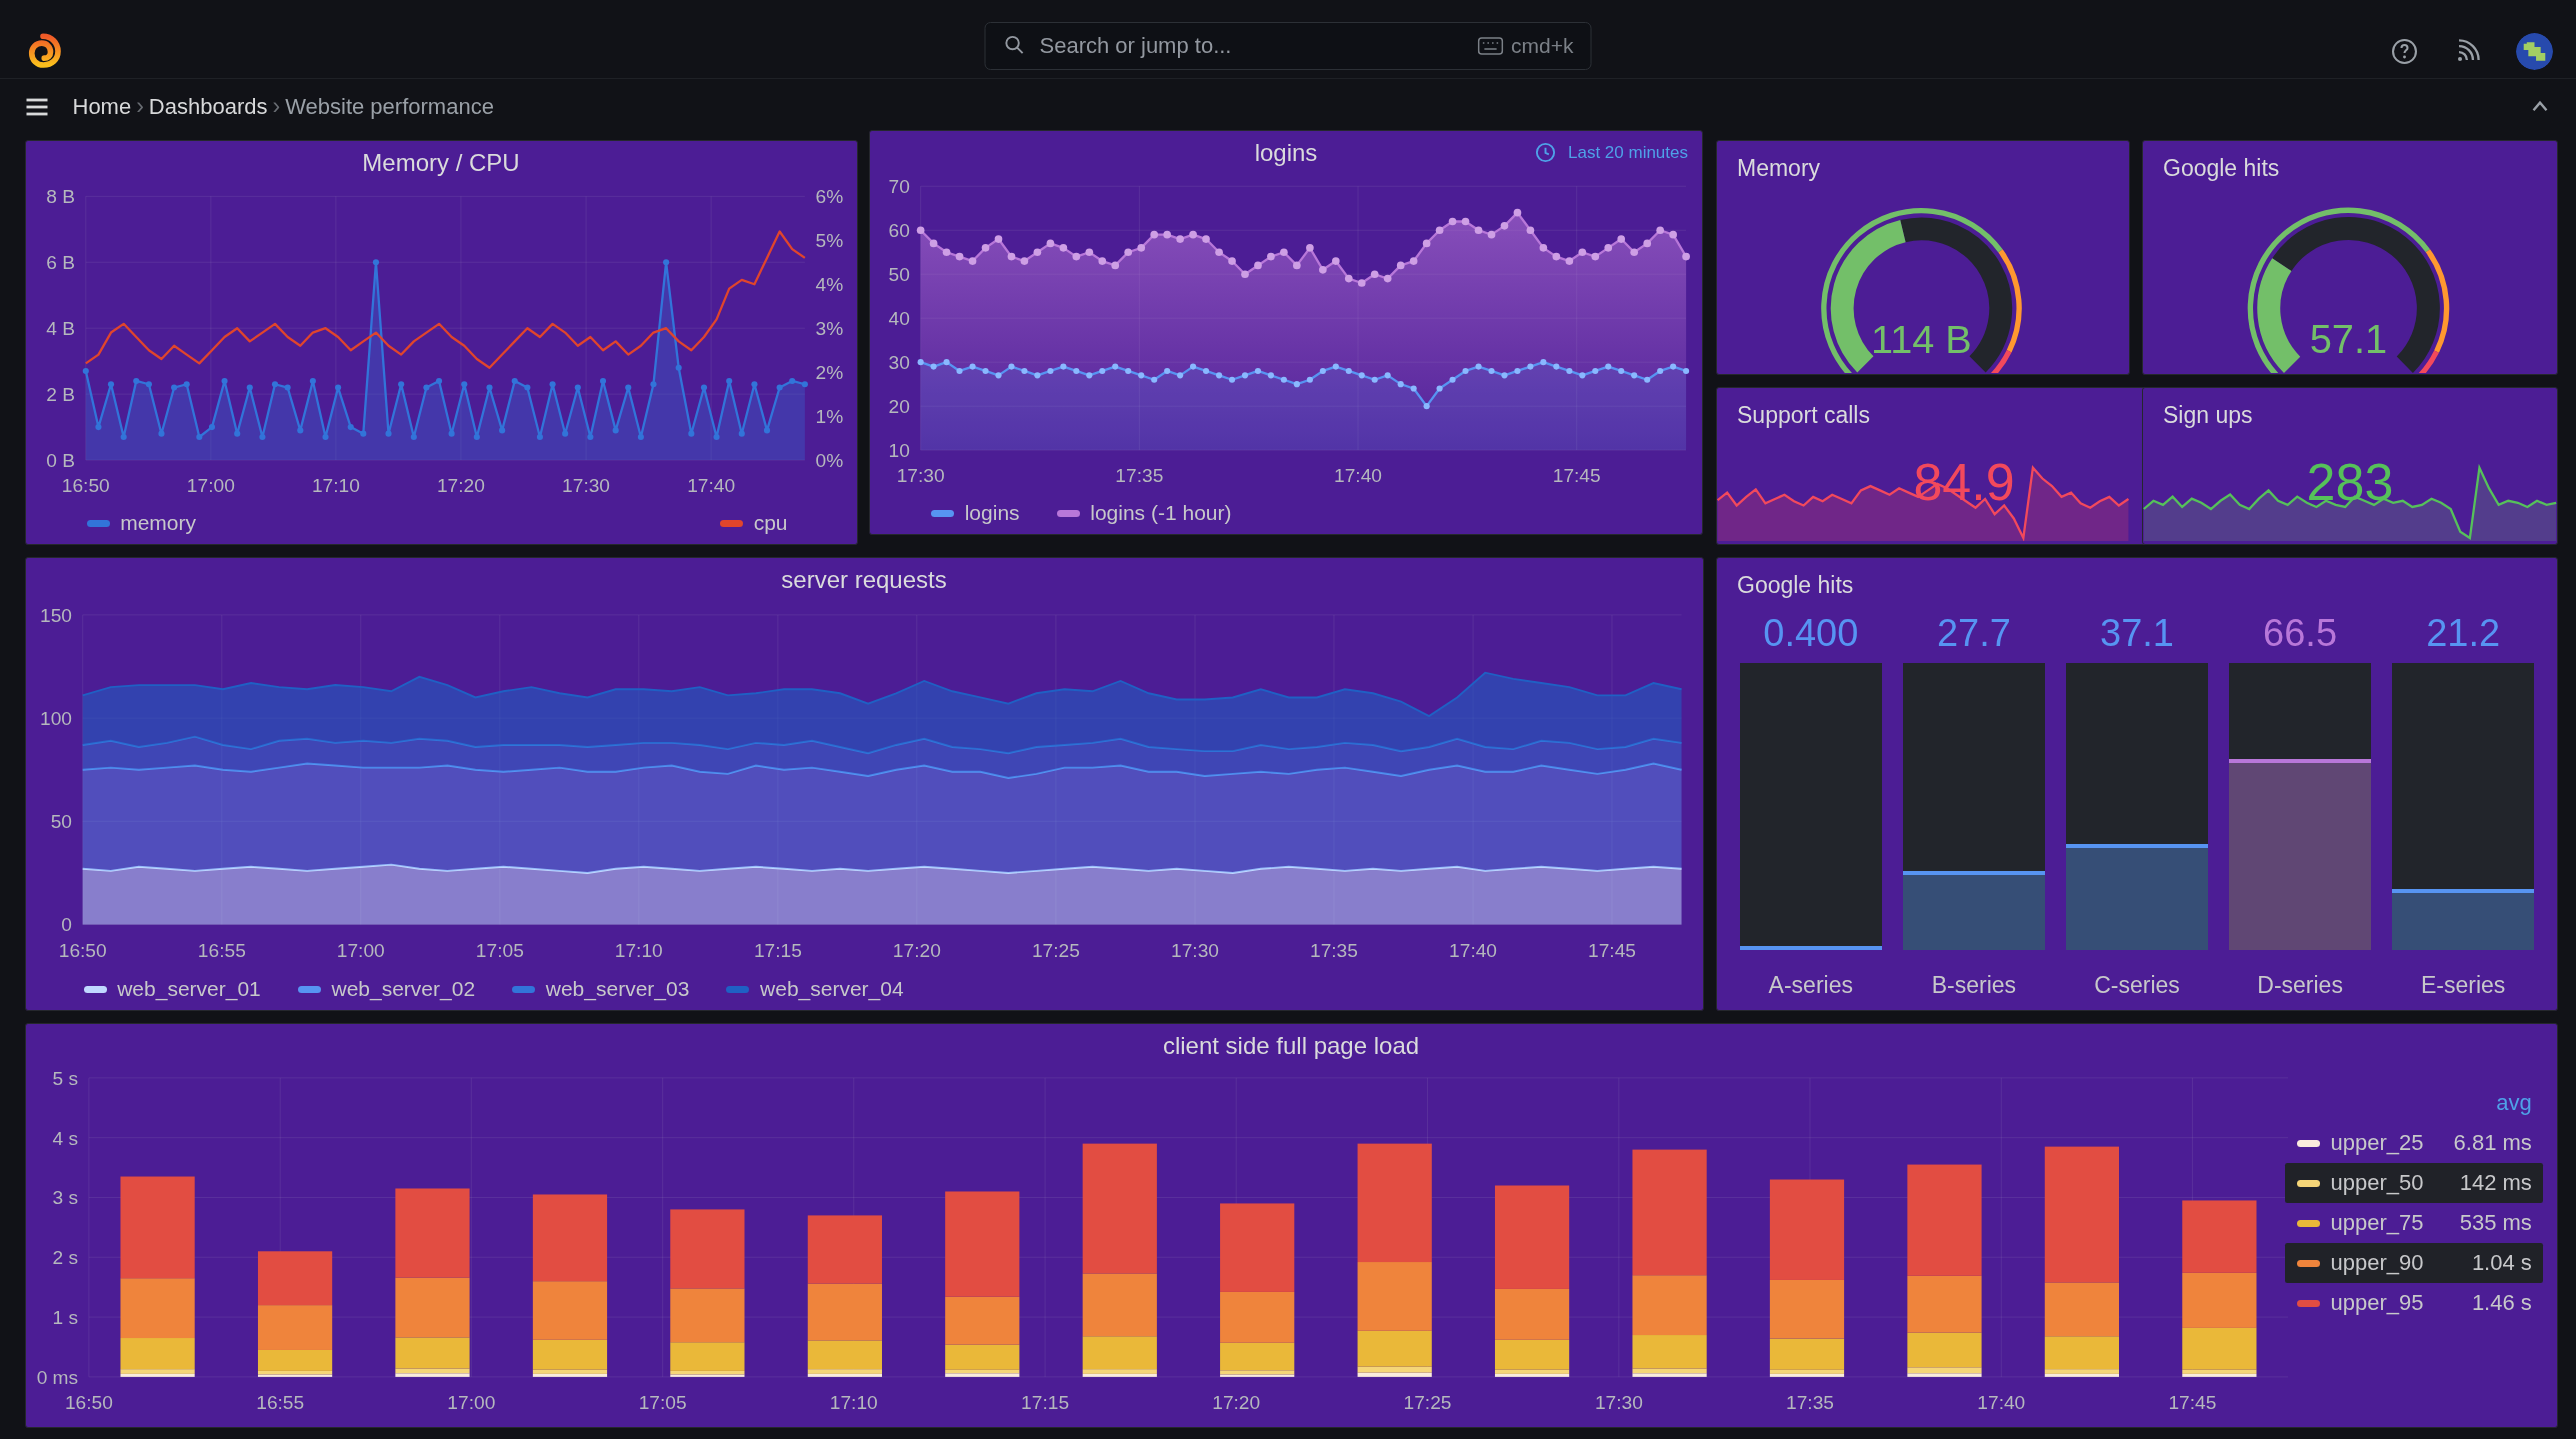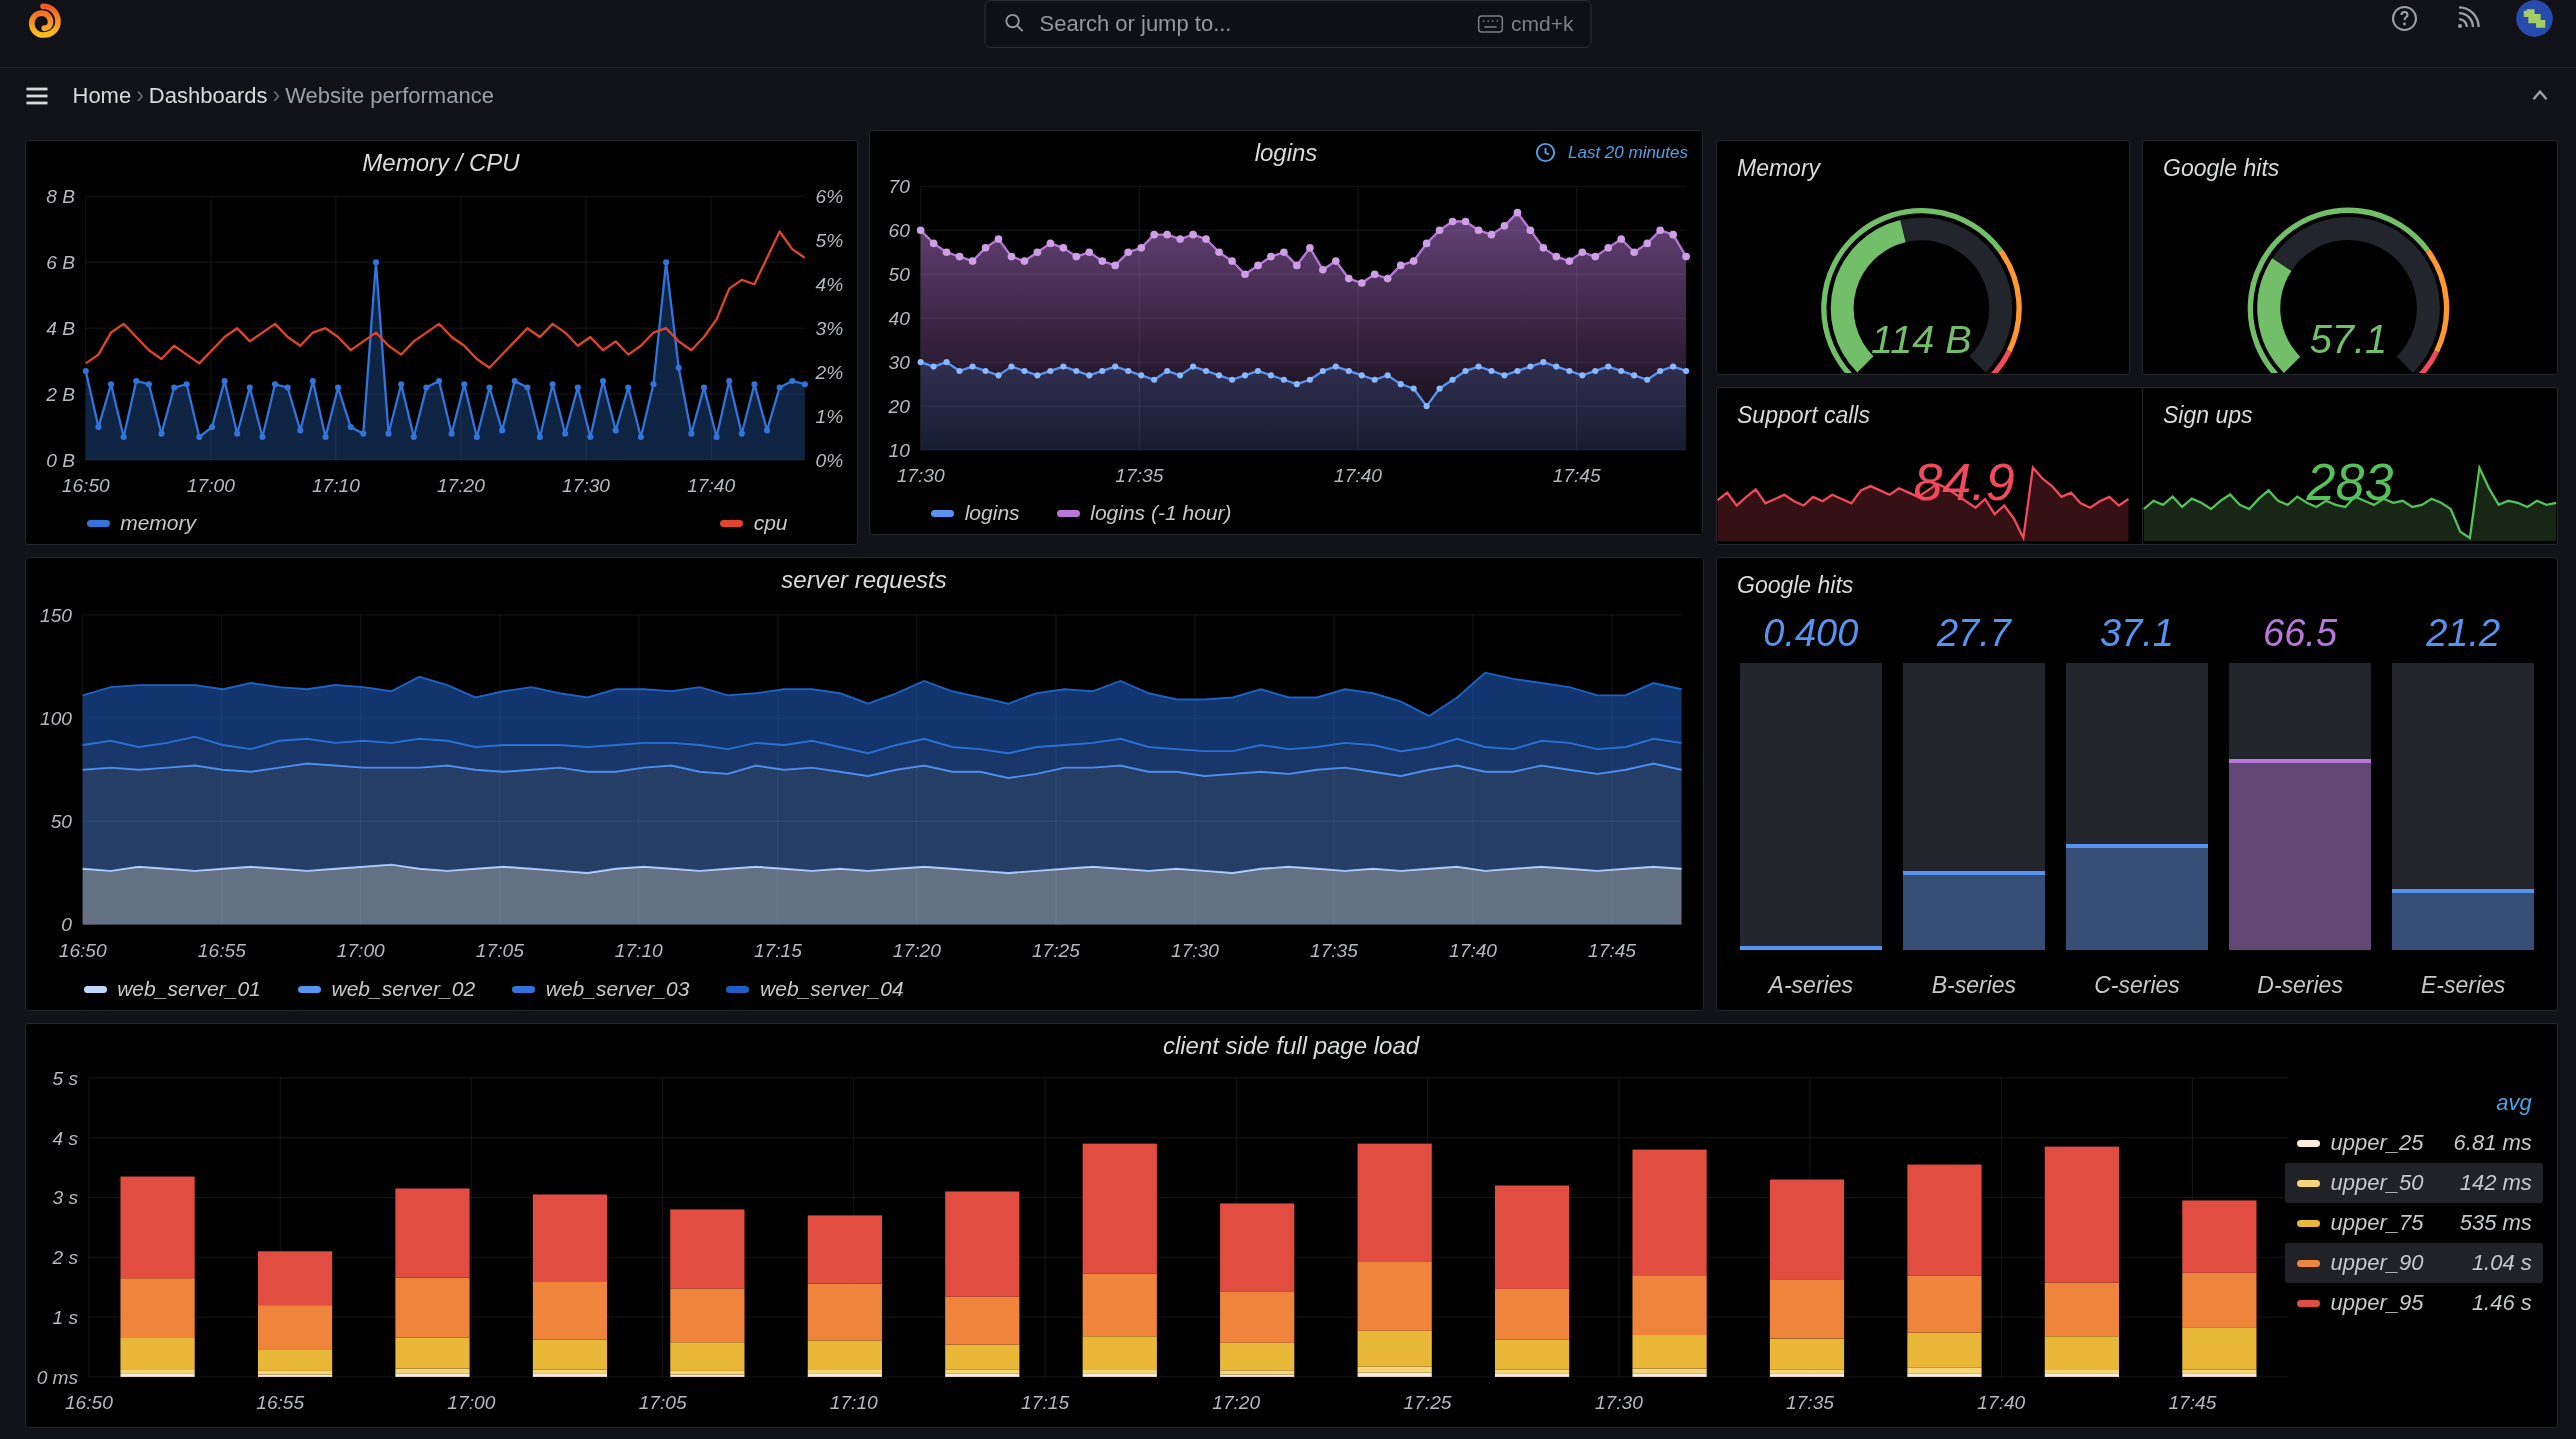--- a/index.html
+++ b/index.html
@@ -1,32 +1,32 @@
 <!DOCTYPE html>
 <html style="font-size:12.3px"><head>
 <meta charset="utf-8">
 <style>
   html,body{margin:0;padding:0;background:#111217;font-family:"Liberation Sans",sans-serif;color:#ccccdc;}
   body{width:2576px;height:1440px;overflow:hidden;position:relative;}
-  .navbar{height:68px;display:flex;align-items:flex-start;padding:0 23px;border-bottom:0.8px solid #1f2126;position:relative;box-sizing:border-box;}
+  .navbar{height:79px;display:flex;align-items:flex-end;padding:8px 23px;border-bottom:0.8px solid #1f2126;position:relative;box-sizing:border-box;}
   .logo-svg{width:40px;height:40px;display:block;}
   .search-box{position:absolute;left:50%;transform:translateX(-50%);width:607px;height:48px;background:#0e1015;border:0.8px solid #2c3036;border-radius:6.1px;display:flex;align-items:center;padding:0 17px;gap:14px;box-sizing:border-box;cursor:pointer;}
   .search-ph{font-size:22px;color:#9398a0;}
   .shortcut{margin-left:auto;display:flex;align-items:center;gap:8px;color:#7b8087;font-size:21px;}
   .nav-right{margin-left:auto;display:flex;align-items:center;gap:34px;}
   .icon-btn{background:none;border:none;padding:0;cursor:pointer;display:flex;align-items:center;color:#9aa0a7;}
   .avatar-svg{width:37px;height:37px;border-radius:50%;display:block;}
   .subnav{height:55px;display:flex;align-items:center;padding:0 23px;gap:21.5px;box-sizing:border-box;}
   .breadcrumb{display:flex;align-items:center;gap:5px;font-size:22px;}
   .bc-link{color:#d8d9da;text-decoration:none;cursor:pointer;}
   .bc-sep{color:#686c72;font-size:23px;}
   .bc-current{color:#9aa0a7;}
   .collapse-btn{margin-left:auto;}
   .dash{position:absolute;top:117px;left:0;right:0;bottom:0;}
-  .panel{position:absolute;background:#000000;border:0.8px solid #25272d;border-radius:3.1px;box-sizing:border-box;overflow:hidden;font-style:italic;}
+  .panel{position:absolute;background:#4c1d95;border:0.8px solid #25272d;border-radius:3.1px;box-sizing:border-box;overflow:hidden;}
   .p-title{height:43px;display:flex;align-items:center;justify-content:center;font-size:24px;font-weight:500;color:#dadbdc;position:relative;cursor:pointer;}
   .p-title-left{position:absolute;top:14px;left:20px;font-size:23px;font-weight:500;color:#dadbdc;cursor:pointer;}
   .time-range{position:absolute;right:14px;top:10px;display:flex;align-items:center;gap:11px;font-size:17px;font-weight:500;cursor:pointer;}
   .chart-wrap{position:relative;}
   svg text.tick{font-size:25px;fill:#b5b8bd;font-family:"Liberation Sans",sans-serif;}
   line.grid{stroke:rgba(204,204,220,0.14);stroke-width:1;}
   .legend-row{display:flex;align-items:center;height:40px;padding:0 69px 0 61px;font-size:21px;color:#c7c8ca;gap:37px;}
   .legend-row.split{justify-content:space-between;}
   .legend-item{display:flex;align-items:center;gap:10.7px;cursor:pointer;}
   .swatch{width:23px;height:7px;border-radius:3.8px;display:inline-block;}

